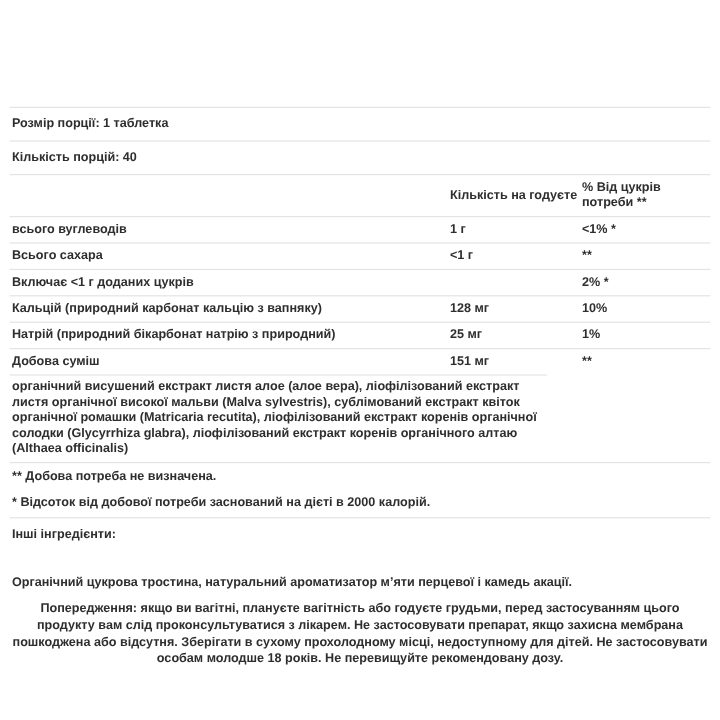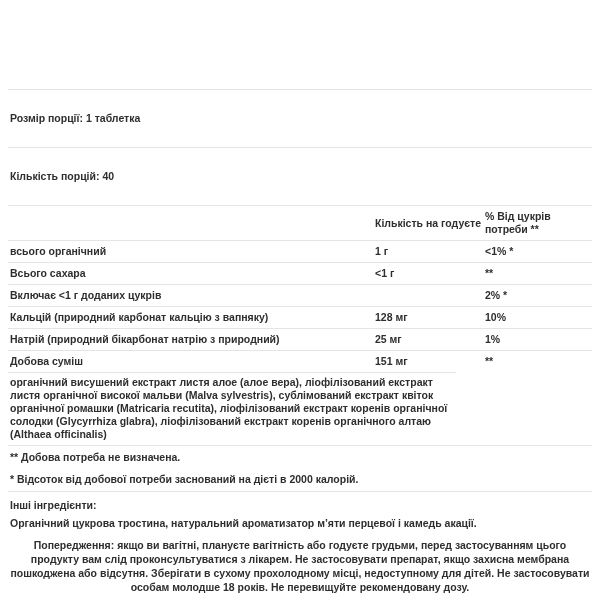--- a/index.html
+++ b/index.html
@@ -10,21 +10,21 @@
     -webkit-font-smoothing: antialiased;
   }
   .panel {
     margin: 0 8px;
     padding-top: 89px;
     font-size: 10.5px;
     font-weight: 600;
   }
   .rule { border-top: 1px solid #e4e4e4; }
   .info-row {
-    padding: 22px 2px;
+    padding: 7px 2px;
     line-height: 13px;
   }
   .grid-row {
     display: grid;
     grid-template-columns: 367px 110px auto;
   }
   .thead {
     padding: 4px 0;
     align-items: center;
   }
@@ -38,21 +38,21 @@
   .cell-name { padding-left: 2px; padding-right: 6px; }
   .blend {
     padding: 3px 2px 4px;
     line-height: 13px;
     max-width: 448px;
   }
   .footnotes { padding: 5px 2px 5px; }
   .footnotes p { line-height: 13px; }
   .footnotes p + p { margin-top: 9px; }
   .other { padding: 7px 2px 0; }
-  .oi-label { line-height: 13px; margin-bottom: 5px; }
+  .oi-label { line-height: 13px; margin-bottom: 27px; }
   .oi-text { line-height: 13px; margin-bottom: 8px; }
   .warning { line-height: 14px; text-align: center; }
 </style>
 </head>
 <body>
 
 <div class="panel">
 
   <div class="info-row rule">
     <span>Розмір порції: 1 таблетка</span>
@@ -63,21 +63,21 @@
   </div>
 
   <div>
     <div class="grid-row thead rule">
       <div class="col-head"></div>
       <div class="col-head col-amt-head">Кількість на годуєте</div>
       <div class="col-head col-dv-head">% Від цукрів потреби **</div>
     </div>
 
     <div class="grid-row drow rule">
-      <div class="cell-name">всього органічний</div>
+      <div class="cell-name">всього вуглеводів</div>
       <div>1 г</div>
       <div>&lt;1% *</div>
     </div>
 
     <div class="grid-row drow rule">
       <div class="cell-name">Всього сахара</div>
       <div>&lt;1 г</div>
       <div>**</div>
     </div>
 

